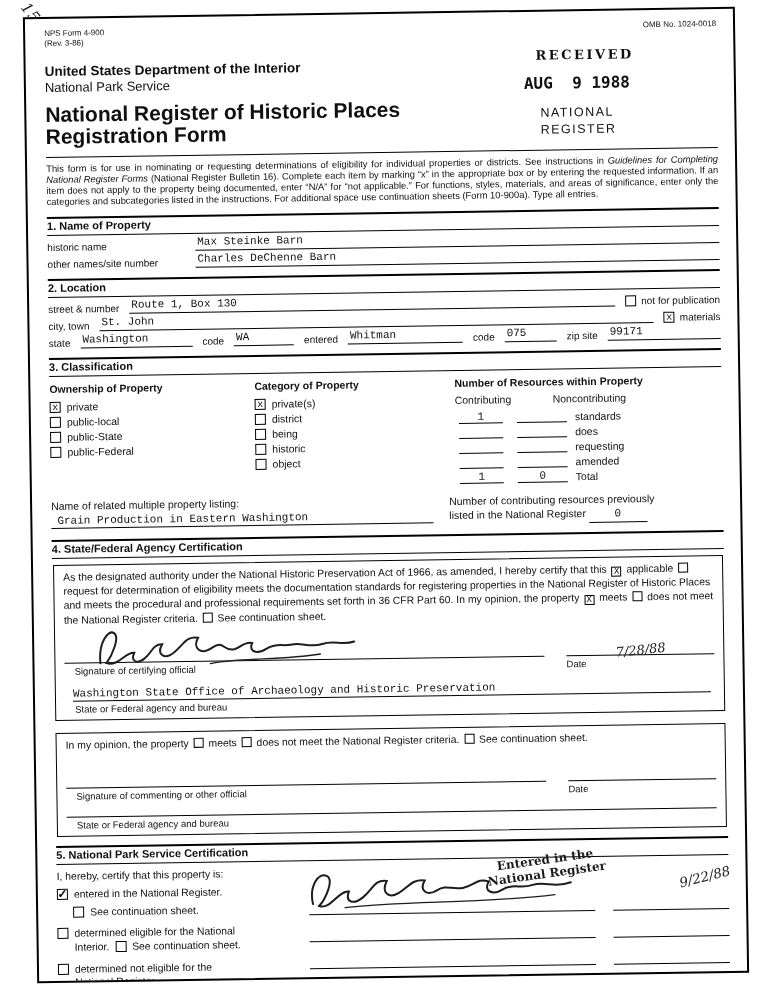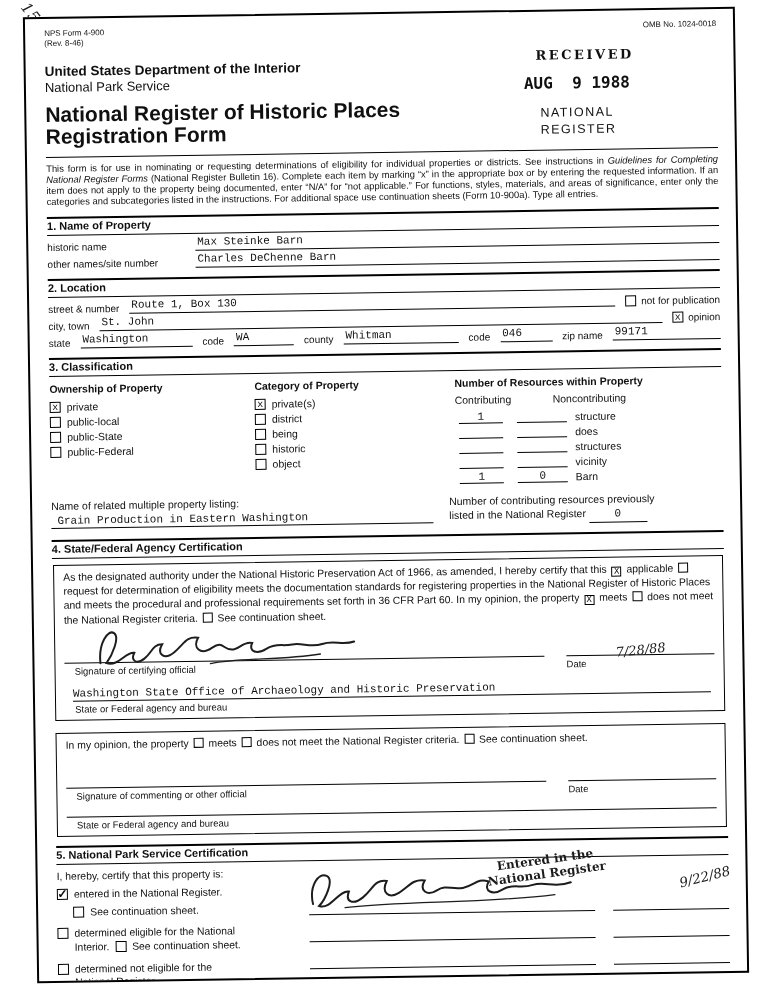--- a/index.html
+++ b/index.html
@@ -83,21 +83,21 @@
 
 <div class="scan">
   <div class="hw-corner">1536</div>
 
   <div class="page">
     <div class="content">
 
       <div class="toprow">
         <div>
           <div>NPS Form 4-900</div>
-          <div>(Rev. 8-46)</div>
+          <div>(Rev. 3-86)</div>
         </div>
         <div>OMB No. 1024-0018</div>
       </div>
 
       <div class="dept">United States Department of the Interior</div>
       <div class="service">National Park Service</div>
       <div class="title">
         <div>National Register of Historic Places</div>
         <div>Registration Form</div>
       </div>
@@ -132,33 +132,33 @@
         <span class="cbgroup">
           <span class="cb"></span>
           <span class="cblabel">not for publication</span>
         </span>
       </div>
       <div class="frow">
         <span class="flabel">city, town</span>
         <span class="fvalue mono">St. John</span>
         <span class="cbgroup">
           <span class="cb">x</span>
-          <span class="cblabel">opinion</span>
+          <span class="cblabel">materials</span>
         </span>
       </div>
       <div class="frow">
         <span class="flabel">state</span>
         <span class="fvalue mono vw115">Washington</span>
         <span class="flabel plx">code</span>
         <span class="fvalue mono vw62">WA</span>
-        <span class="flabel plx">county</span>
+        <span class="flabel plx">entered</span>
         <span class="fvalue mono vw118">Whitman</span>
         <span class="flabel plx">code</span>
-        <span class="fvalue mono vw55">046</span>
-        <span class="flabel plx">zip name</span>
+        <span class="fvalue mono vw55">075</span>
+        <span class="flabel plx">zip site</span>
         <span class="fvalue mono">99171</span>
       </div>
 
       <div class="sechead">3. Classification</div>
       <div class="s3cols">
         <div class="s3col1">
           <div class="s3head">Ownership of Property</div>
           <div class="cbrow">
               <span class="cb">x</span>
               <span>private</span>
@@ -201,41 +201,41 @@
         </div>
         <div class="s3col3">
           <div class="s3head">Number of Resources within Property</div>
           <div class="reshead">
             <span class="c">Contributing</span>
             <span>Noncontributing</span>
           </div>
           <div class="resrow">
               <span class="rl1">1</span>
               <span class="rl2"></span>
-              <span>structure</span>
+              <span>standards</span>
             </div>
           <div class="resrow">
               <span class="rl1"></span>
               <span class="rl2"></span>
               <span>does</span>
             </div>
           <div class="resrow">
               <span class="rl1"></span>
               <span class="rl2"></span>
-              <span>structures</span>
+              <span>requesting</span>
             </div>
           <div class="resrow">
               <span class="rl1"></span>
               <span class="rl2"></span>
-              <span>vicinity</span>
+              <span>amended</span>
             </div>
           <div class="resrow">
               <span class="rl1">1</span>
               <span class="rl2">0</span>
-              <span>Barn</span>
+              <span>Total</span>
             </div>
         </div>
       </div>
 
       <div class="mplrow">
         <div class="mpl-left">
           <div>Name of related multiple property listing:</div>
           <div class="mpl-value mono">Grain Production in Eastern Washington</div>
         </div>
         <div class="mpl-right">

